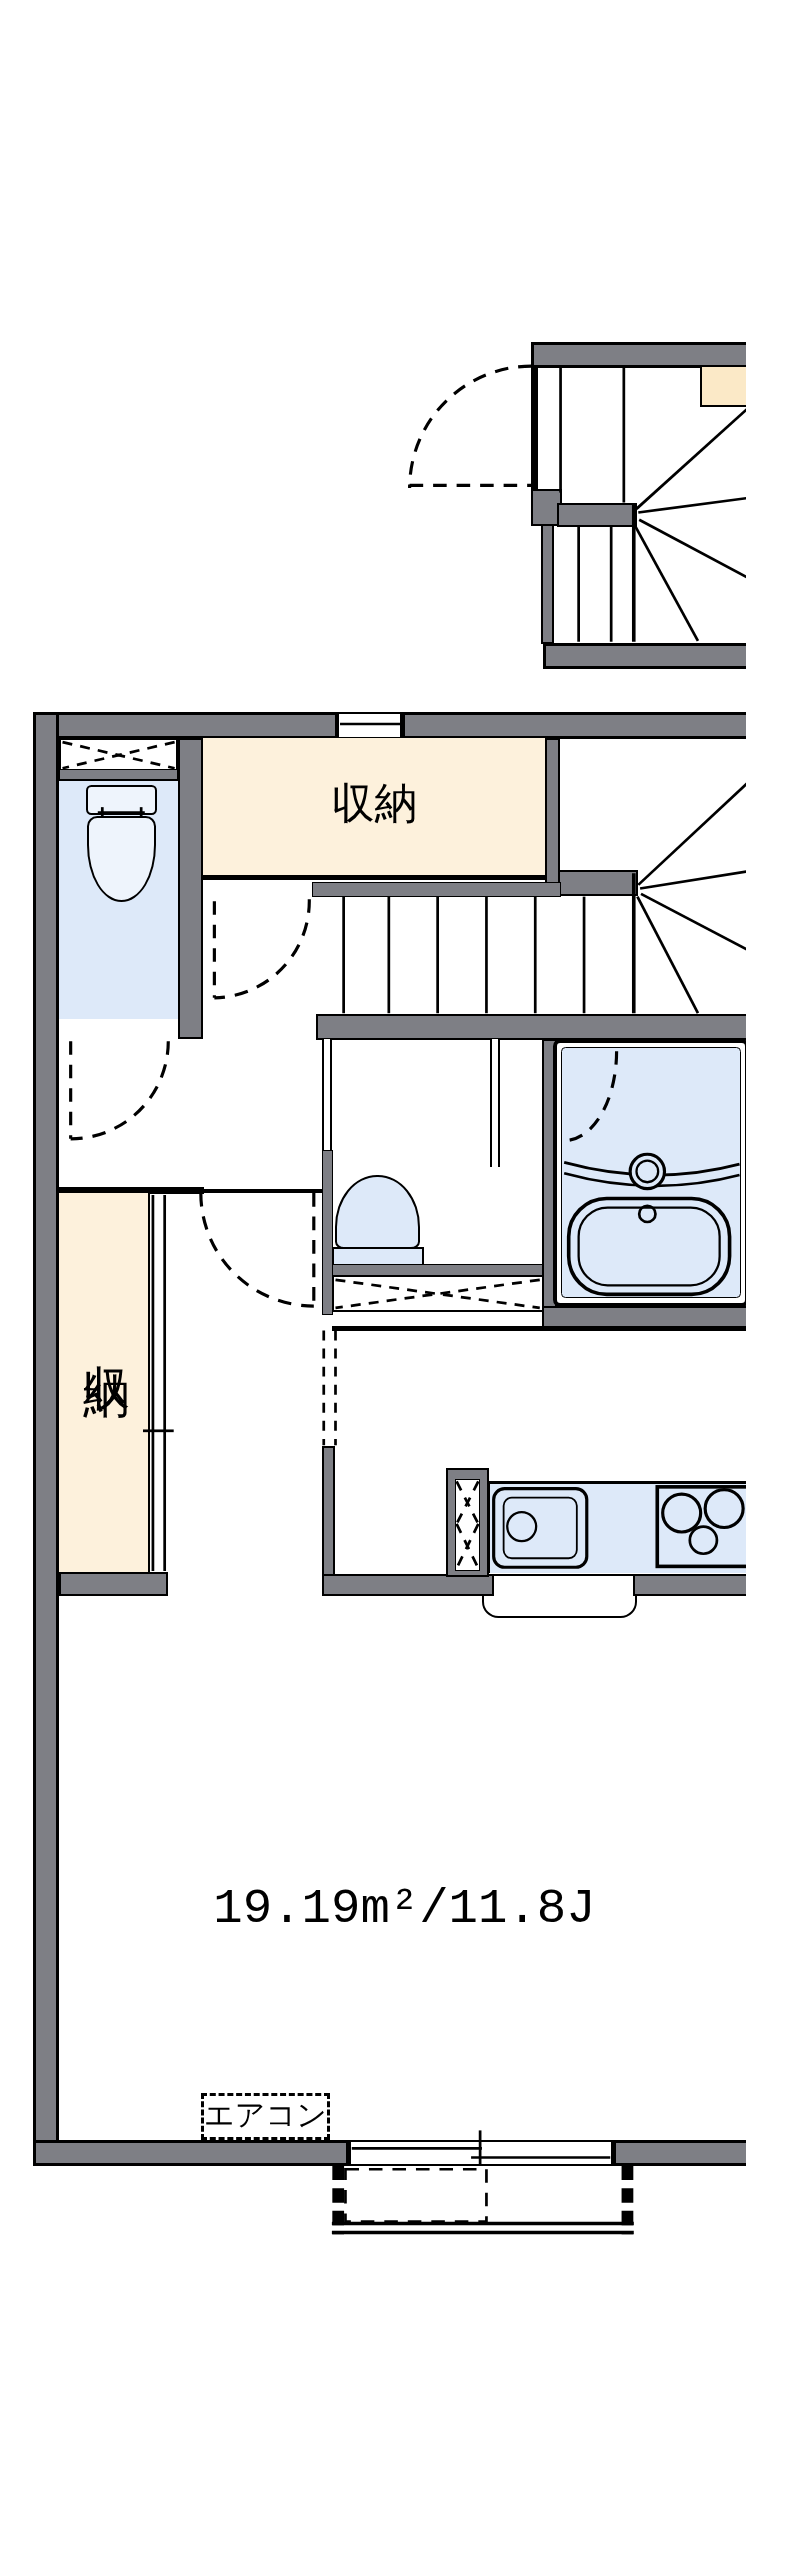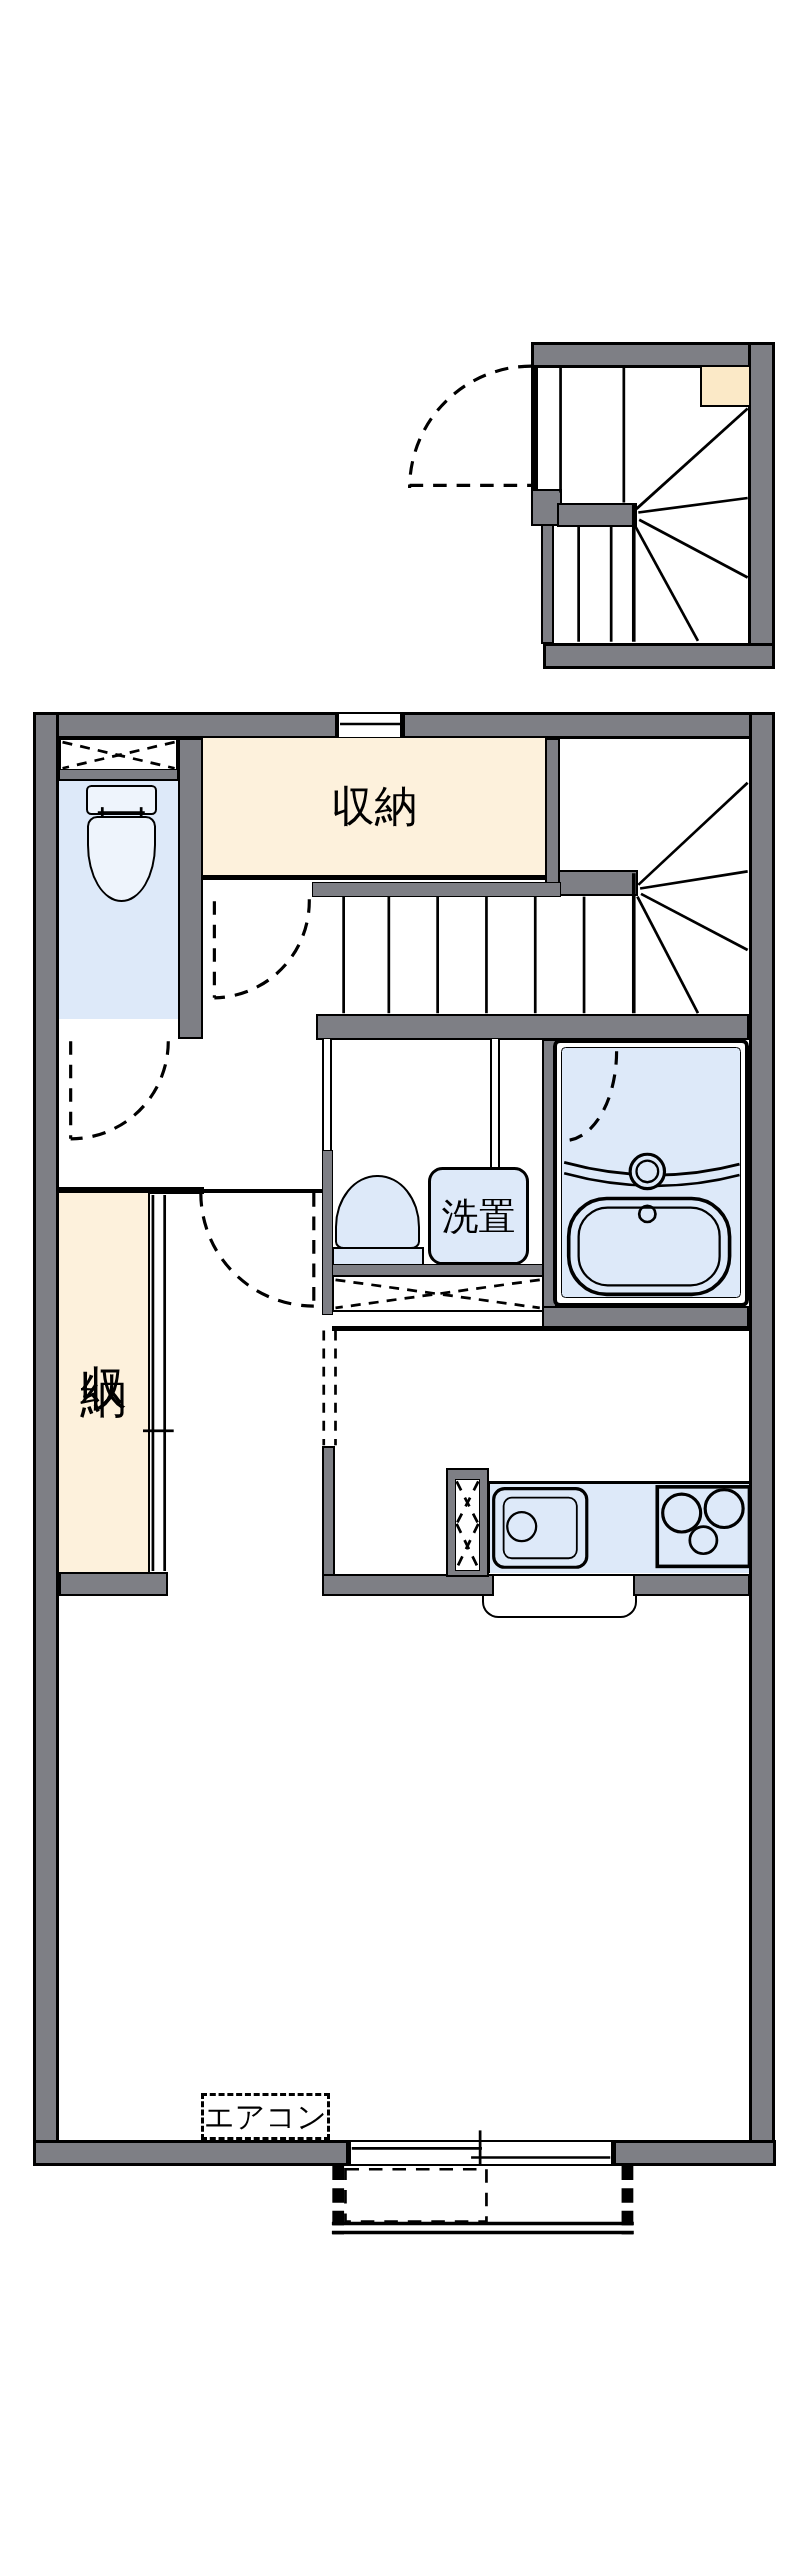--- a/index.html
+++ b/index.html
@@ -1,18 +1,18 @@
 <!DOCTYPE html>
 <html style="--wall: #7e7f85; --line: #000000; --closet: #fdf1dc; --accent: #fbe9c7; --wet: #dde9f9; --fixture: #eef4fc; --bg: #ffffff;font-size:14.5px"><head>
 <meta charset="utf-8">
 <style>
   html,body{margin:0;padding:0;background:#fff;}
   #canvas{
     position:relative;width:746px;height:2576px;background:var(--bg,#fff);
-    font-family:Liberation Serif, serif;overflow:hidden;padding-left:44px;
+    font-family:Liberation Mono, monospace;overflow:hidden;
   }
   .abs{position:absolute;box-sizing:border-box;}
   .wall{position:absolute;box-sizing:border-box;background:var(--wall);border:3.6px solid var(--line);}
   .wall.thin{border-width:2.7px;}
   .wall.thin2{border-width:1.8px;}
   .blackbar{position:absolute;background:var(--line);}
   .whitebox{position:absolute;box-sizing:border-box;background:#fff;border:2.7px solid var(--line);}
   .closet{position:absolute;box-sizing:border-box;background:var(--closet);}
   .wet{position:absolute;box-sizing:border-box;background:var(--wet);}
   .fixture{position:absolute;box-sizing:border-box;background:var(--fixture);border:2.7px solid var(--line);}
@@ -61,23 +61,20 @@
   <div class="wall thin2" style="left:312px;top:882px;width:249px;height:14.5px"></div>
   <div class="wall thin" style="left:316px;top:1014px;width:433px;height:26px"></div>
 
   <div class="blackbar" style="left:59px;top:1187px;width:145px;height:7.2px"></div>
   <div class="blackbar" style="left:203px;top:1189px;width:119px;height:3.6px"></div>
   <div class="whitebox" style="left:322px;top:1039px;width:10px;height:112px;border-width:0 2.7px"></div>
   <div class="whitebox" style="left:490px;top:1039px;width:10px;height:128px;border-width:0 2.7px"></div>
   <div class="wall thin2" style="left:322px;top:1150px;width:11px;height:165px"></div>
   <div class="wet" style="left:335px;top:1175px;width:85px;height:74px;border:2.7px solid #000;border-radius:42px 42px 9px 9px / 52px 52px 7.2px 7.2px"></div>
   <div class="wet" style="left:332px;top:1247px;width:92px;height:19px;border:2.7px solid #000"></div>
-  <div class="wet center" style="left:428px;top:1167px;width:101px;height:98px;border:3.6px solid #000;border-radius:14.5px">
-    <span class="label" style="position:static;font-size:37px">洗置</span>
-  </div>
   <div class="wall thin2" style="left:332px;top:1264px;width:212px;height:12.7px"></div>
   <div class="whitebox" style="left:332px;top:1275px;width:212px;height:37px"></div>
 
   <div class="wall thin" style="left:542px;top:1039px;width:15.4px;height:282px"></div>
   <div class="wall thin" style="left:542px;top:1306px;width:207px;height:24.4px"></div>
   <div class="abs" style="left:553px;top:1039px;width:196px;height:268px;background:#fff;border:4.5px solid #000;border-radius:7.2px"></div>
   <div class="wet" style="left:561px;top:1047px;width:180px;height:251px;border:1.8px solid #000;border-radius:4.5px"></div>
 
   <div class="blackbar" style="left:332px;top:1326px;width:418px;height:4.5px"></div>
   <div class="wall thin" style="left:322px;top:1446px;width:12.7px;height:130px"></div>
@@ -86,20 +83,21 @@
   <div class="wall thin" style="left:322px;top:1574px;width:172px;height:22px"></div>
   <div class="wall thin" style="left:633px;top:1574px;width:117px;height:22px"></div>
   <div class="wall thin" style="left:446px;top:1468px;width:43px;height:109px"></div>
   <div class="whitebox" style="left:455px;top:1479px;width:25px;height:92px;border-width:1.8px"></div>
   <div class="blackbar" style="left:488px;top:1481px;width:261px;height:3.6px"></div>
   <div class="wet" style="left:488px;top:1484px;width:261px;height:89px;border-left:2.7px solid #000"></div>
 
   <div class="closet" style="left:59px;top:1193px;width:91px;height:379px;border-right:2.7px solid #000"></div>
   <div class="label" style="left:80px;top:1327px;font-size:47px;writing-mode:vertical-rl;letter-spacing:9px">収納</div>
 
+  <div class="label" style="left:59px;top:1885px;width:691px;text-align:center;font-size:49px">19.19m²/11.8J</div>
   <div class="abs center" style="left:201px;top:2093px;width:129px;height:47px;border:3.2px dashed #000;background:#fff">
     <span class="label" style="position:static;font-size:30px">エアコン</span>
   </div>
 
   <svg class="overlay" width="812" height="2576" viewBox="0 0 898 2850">
 
     <g>
       <path class="dash" d="M588 405 A135 135 0 0 0 453 540"></path>
       <line class="dash" x1="453" y1="537" x2="588" y2="537"></line>
     </g>

